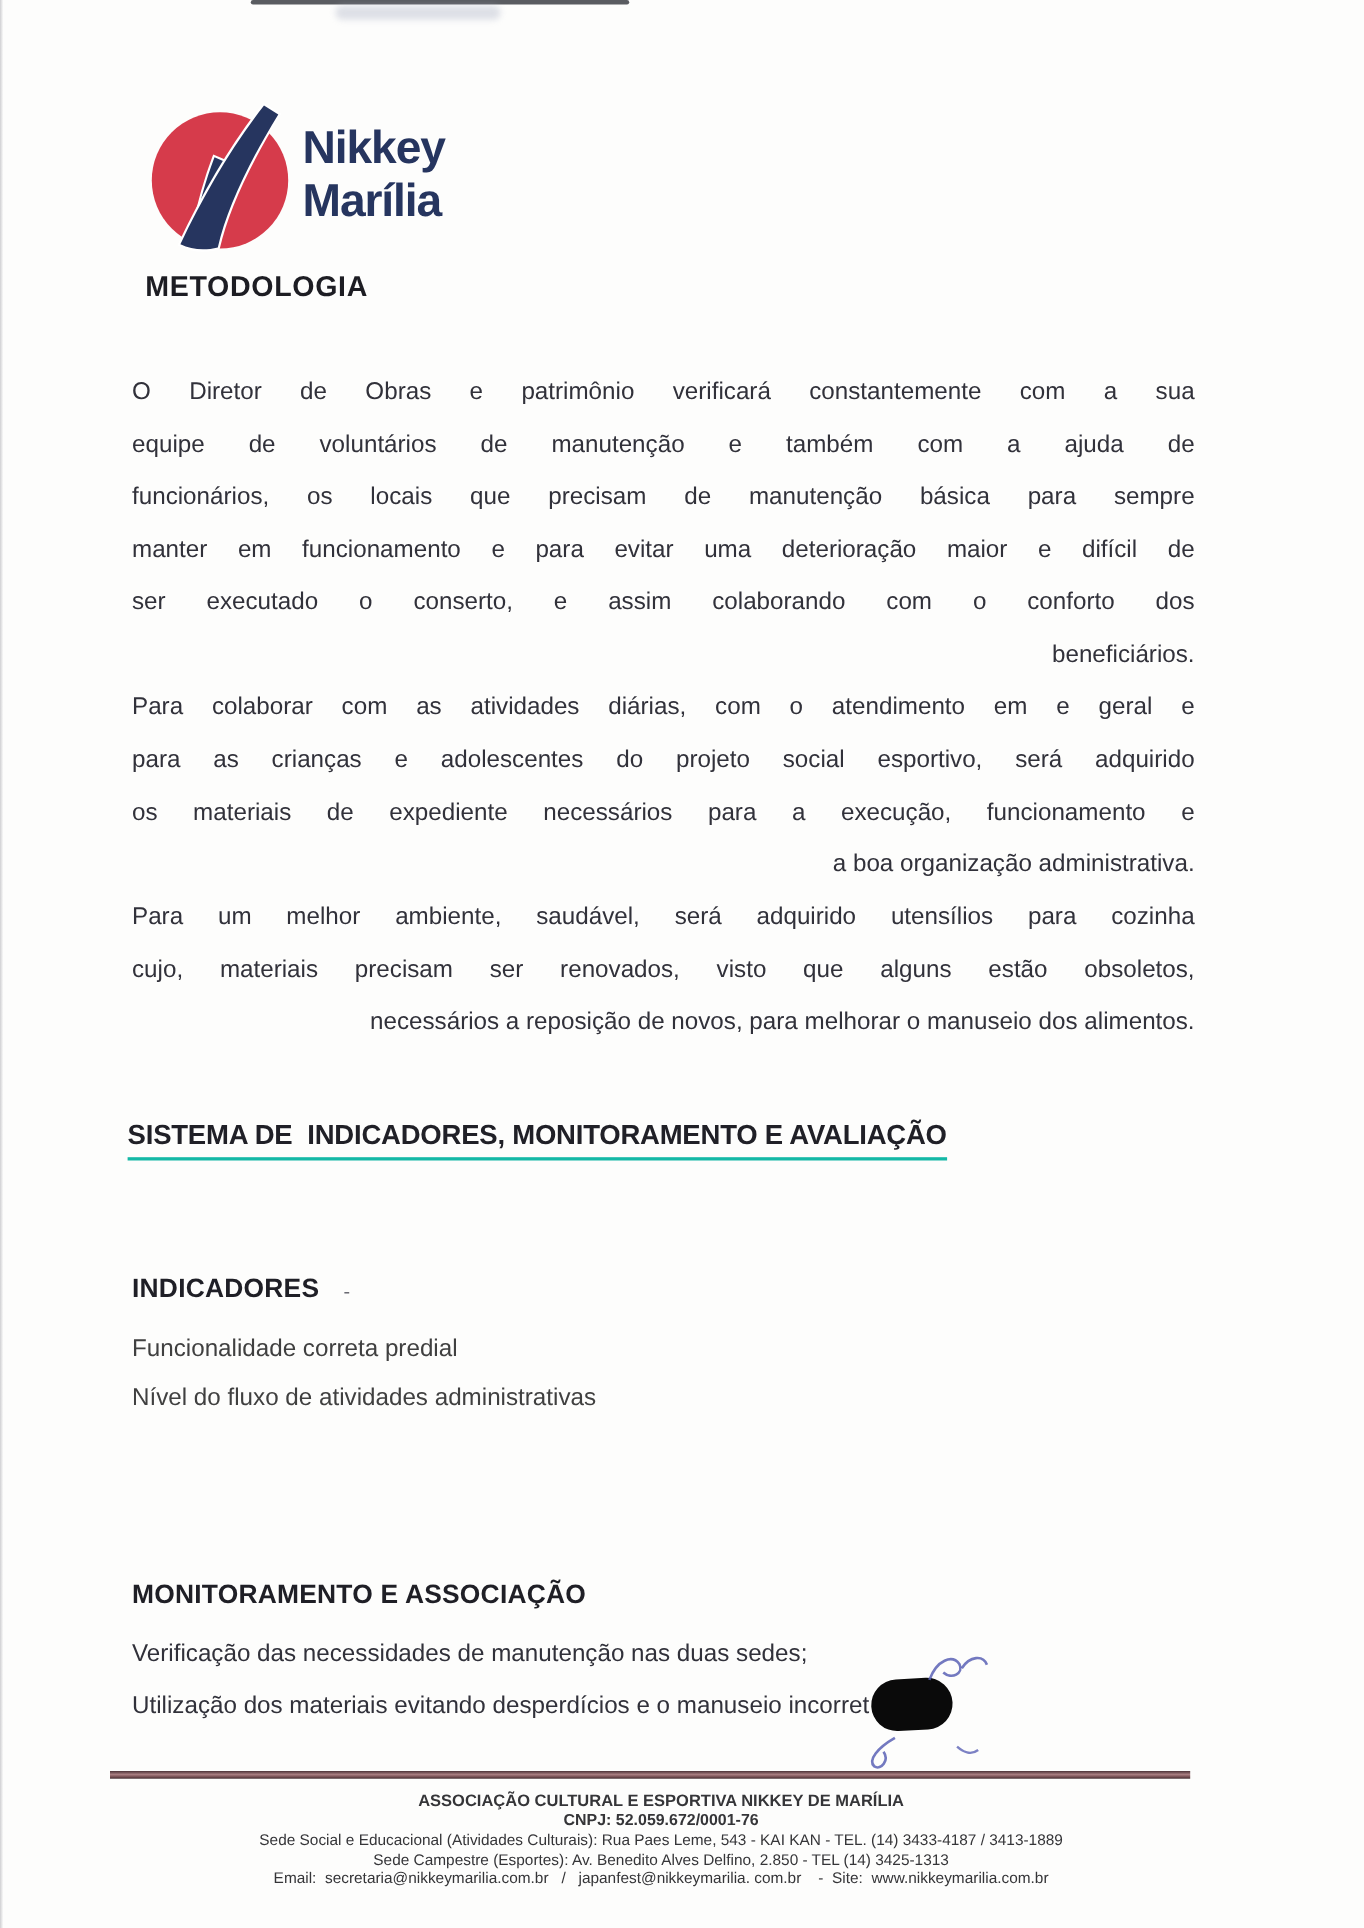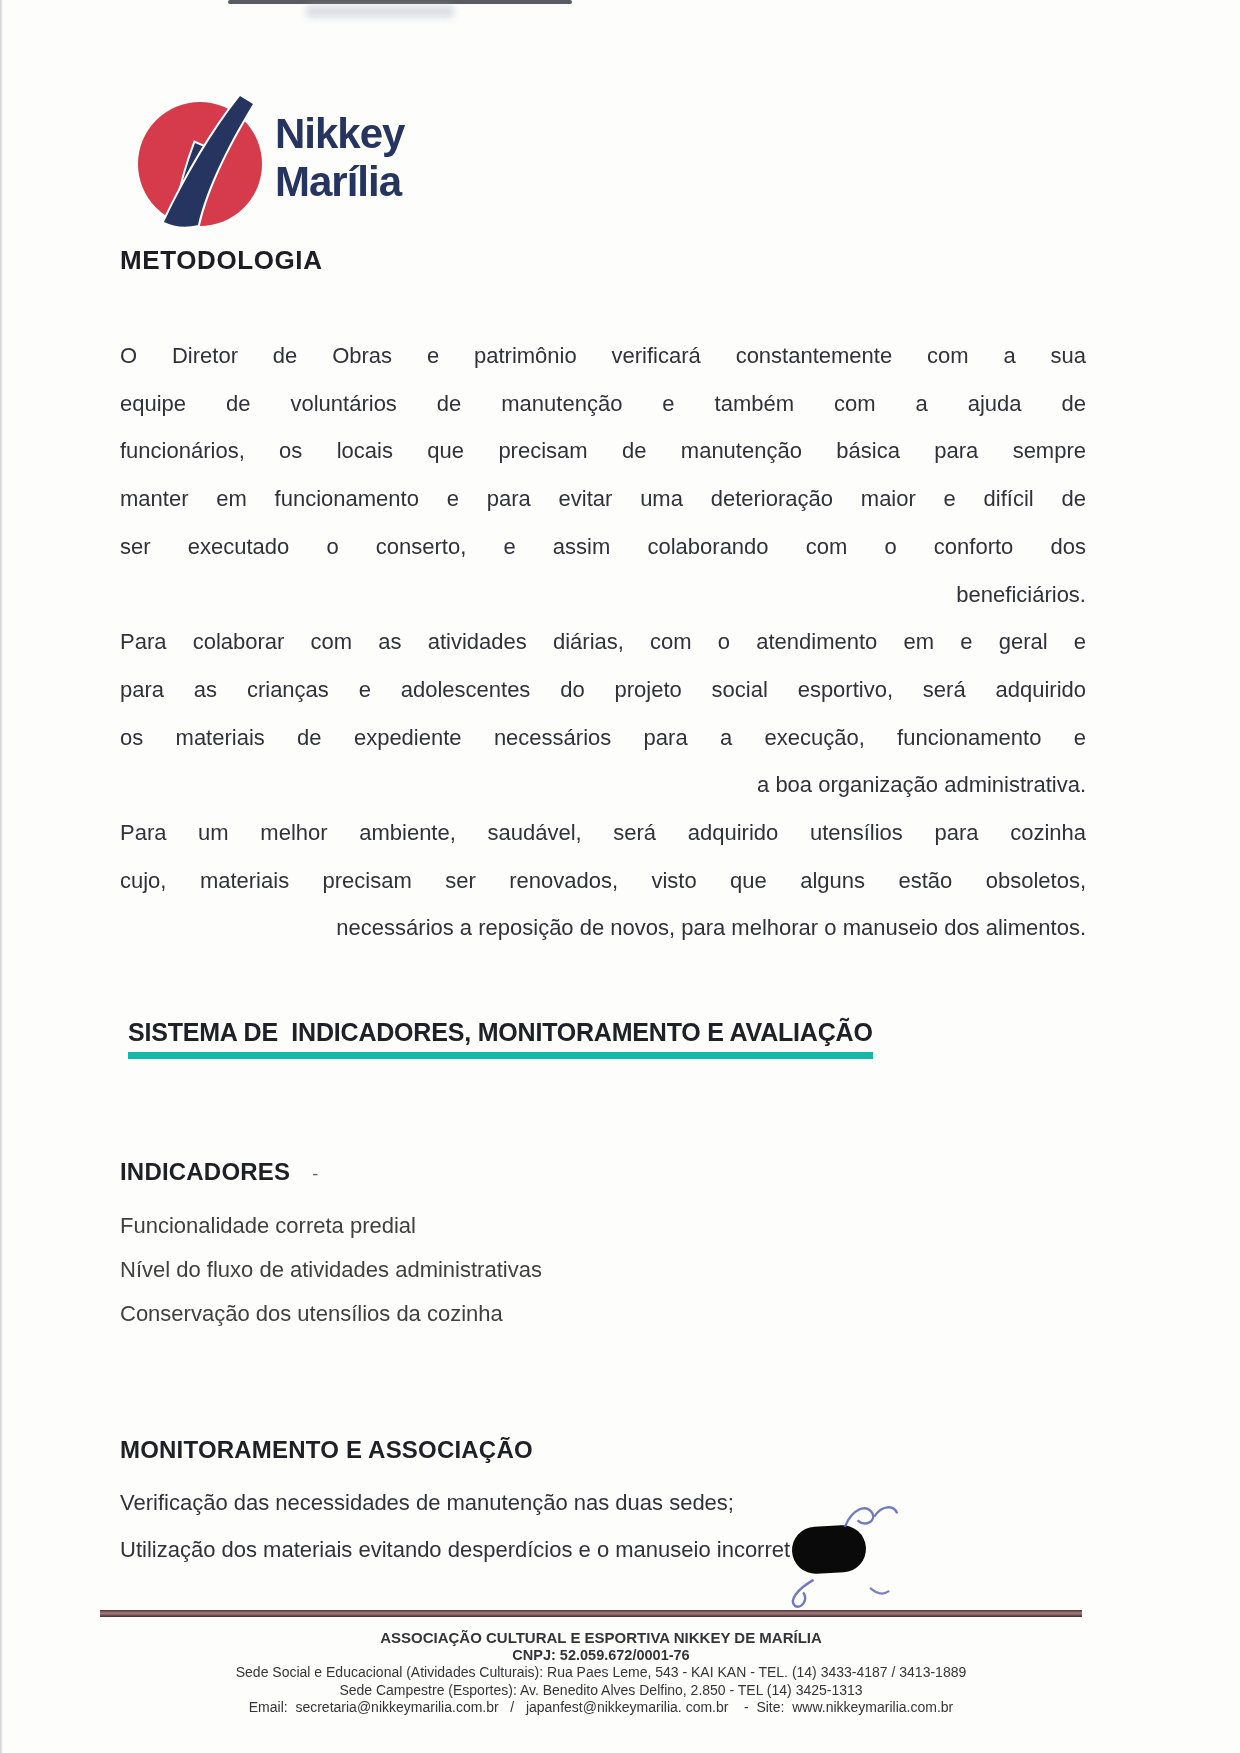--- a/index.html
+++ b/index.html
@@ -16,26 +16,26 @@
   .scan-bar{position:absolute;left:228px;top:0;width:344px;height:4px;
     background:#23262e;opacity:.75;border-radius:2px;}
   .scan-smudge{position:absolute;left:305px;top:5px;width:150px;height:13px;
     background:#aeb4c6;opacity:.4;filter:blur(3px);border-radius:6px;}
 
   
   .logo{position:absolute;left:128px;top:92px;width:310px;height:140px;}
   .logo svg{overflow:visible;}
 
   
-  .h-metodologia{position:absolute;left:120px;top:245px;
+  .h-metodologia{position:absolute;left:132px;top:245px;
     font-size:26px;font-weight:bold;color:#1d1d23;letter-spacing:.6px;}
-  .h-sistema{position:absolute;left:128px;top:1018px;
+  .h-sistema{position:absolute;left:116px;top:1018px;
     font-size:25px;font-weight:bold;color:#202027;letter-spacing:-.2px;
     white-space:pre-wrap;
-    border-bottom:7px solid #14b8a6;padding-bottom:5px;display:inline-block;}
+    border-bottom:3px solid #14b8a6;padding-bottom:5px;display:inline-block;}
   .h-sub{font-size:24px;font-weight:bold;color:#1f1f26;letter-spacing:.2px;margin:0;}
 
   
   .bodytext{position:absolute;left:120px;top:332px;width:966px;
     font-size:22px;line-height:47.7px;color:#31313a;}
   .jline{text-align:justify;text-align-last:justify;}
   .lline{text-align:right;}
 
   .indicadores{position:absolute;left:120px;top:1158px;width:966px;}
   .ind-head-row{display:flex;align-items:center;gap:22px;}
@@ -104,21 +104,20 @@
   <div class="h-sistema">SISTEMA DE  INDICADORES, MONITORAMENTO E AVALIAÇÃO</div>
 
   <div class="indicadores">
     <div class="ind-head-row">
       <h2 class="h-sub">INDICADORES</h2>
       <span class="dash-mark">-</span>
     </div>
     <div class="plain-list">
       <div>Funcionalidade correta predial</div>
       <div>Nível do fluxo de atividades administrativas</div>
-      <div>Conservação dos utensílios da cozinha</div>
     </div>
   </div>
 
   <div class="monitoramento">
     <h2 class="h-sub">MONITORAMENTO E ASSOCIAÇÃO</h2>
     <div class="mon-list">
       <div class="mon-line">Verificação das necessidades de manutenção nas duas sedes;</div>
       <div class="mon-line">
         <span>Utilização dos materiais evitando desperdícios e o manuseio incorret</span><span class="redaction">
           <svg width="170" height="112" viewBox="0 0 170 112">

